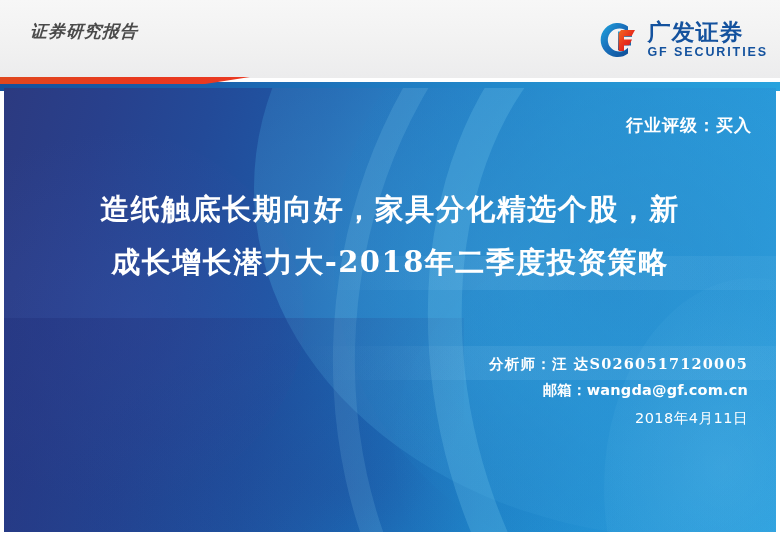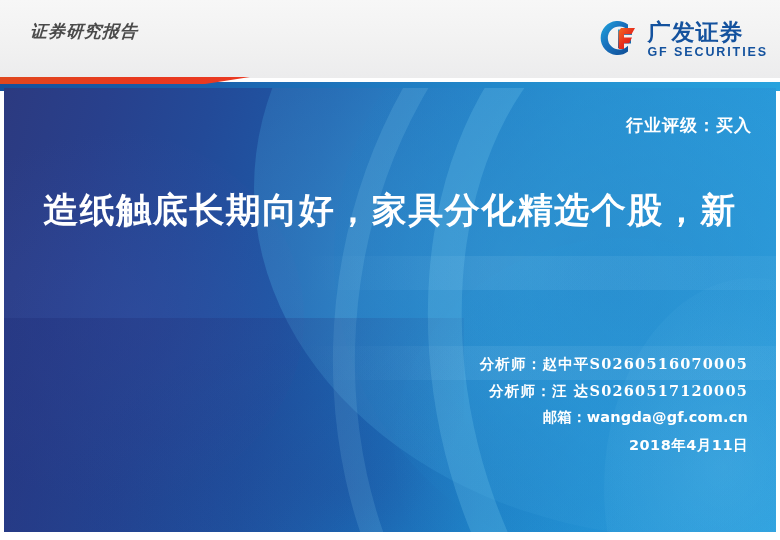--- a/index.html
+++ b/index.html
@@ -42,20 +42,21 @@
     transform: skewX(-3deg);
   }
 
   
   .logo {
     position: absolute;
     right: 12px;
     top: 17px;
     height: 46px;
     display: flex;
+    align-items: center;
     gap: 7px;
   }
   .logo-mark {
     width: 42px;
     height: 42px;
     position: relative;
     flex: 0 0 auto;
   }
   .logo-text {
     display: flex;
@@ -202,21 +203,21 @@
 
   .title-block {
     position: absolute;
     left: 0;
     top: 95px;
     width: 772px;
     text-align: center;
   }
   .title-line {
     font-family: "DejaVu Serif", "Liberation Serif", serif;
-    font-size: 35px;
+    font-size: 29px;
     font-weight: 700;
     color: #ffffff;
     letter-spacing: 1.5px;
     line-height: 53px;
     white-space: nowrap;
   }
 
   .meta {
     position: absolute;
     right: 28px;
@@ -240,21 +241,21 @@
     font-family: "DejaVu Serif", "Liberation Serif", serif;
     font-size: 14.5px;
     font-weight: 700;
     line-height: 30px;
     letter-spacing: 1.5px;
     white-space: nowrap;
   }
   .meta-date {
     font-family: "DejaVu Sans", "Liberation Sans", sans-serif;
     font-size: 14.5px;
-    font-weight: 700;
+    font-weight: 400;
     line-height: 28px;
     letter-spacing: 0.5px;
     white-space: nowrap;
   }
 </style>
 </head>
 <body>
 
 <div id="slide">
 
@@ -308,23 +309,23 @@
     <div class="swirl sw3"></div>
     <div class="swirl sw4"></div>
     <div class="sheen sheen-a"></div>
     <div class="sheen sheen-b"></div>
     <div class="darkwing"></div>
 
     <div class="rating">行业评级：买入</div>
 
     <div class="title-block">
       <div class="title-line">造纸触底长期向好，家具分化精选个股，新</div>
+      <div class="title-line">成长增长潜力大-2018年二季度投资策略</div>
     </div>
 
     <div class="meta">
-      <div class="meta-row serif">分析师：赵中平S0260516070005</div>
       <div class="meta-row serif">分析师：汪  达S0260517120005</div>
       <div class="meta-row">邮箱：wangda@gf.com.cn</div>
       <div class="meta-date">2018年4月11日</div>
     </div>
   </div>
 
 </div>
 
 </body></html>

